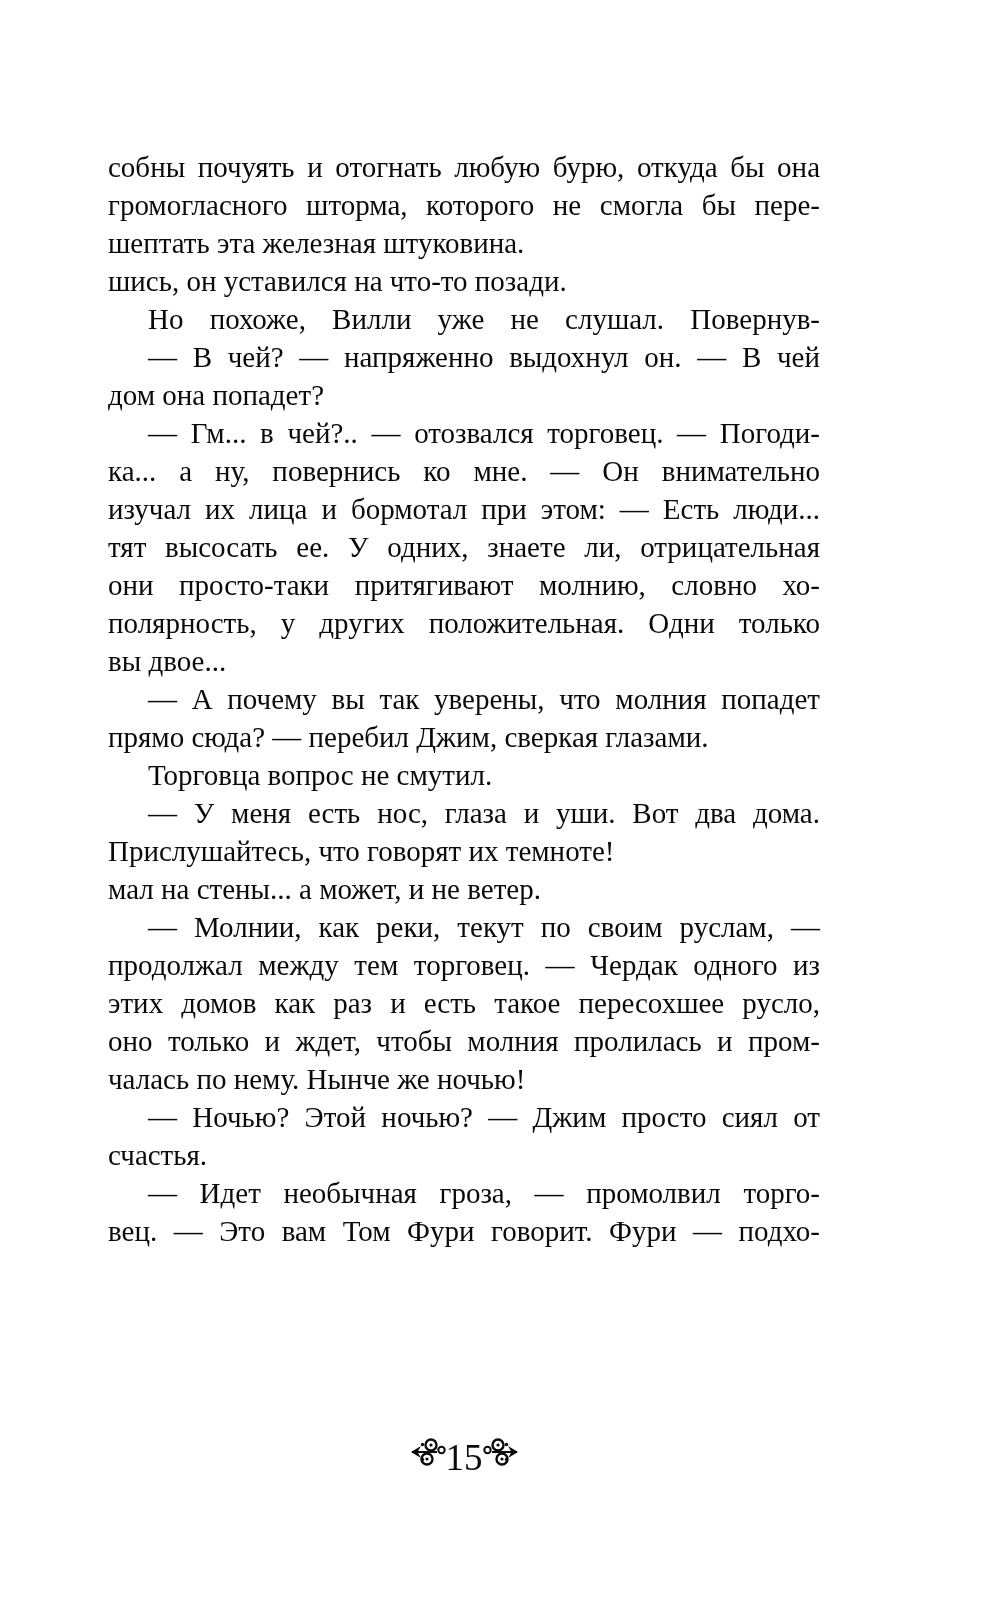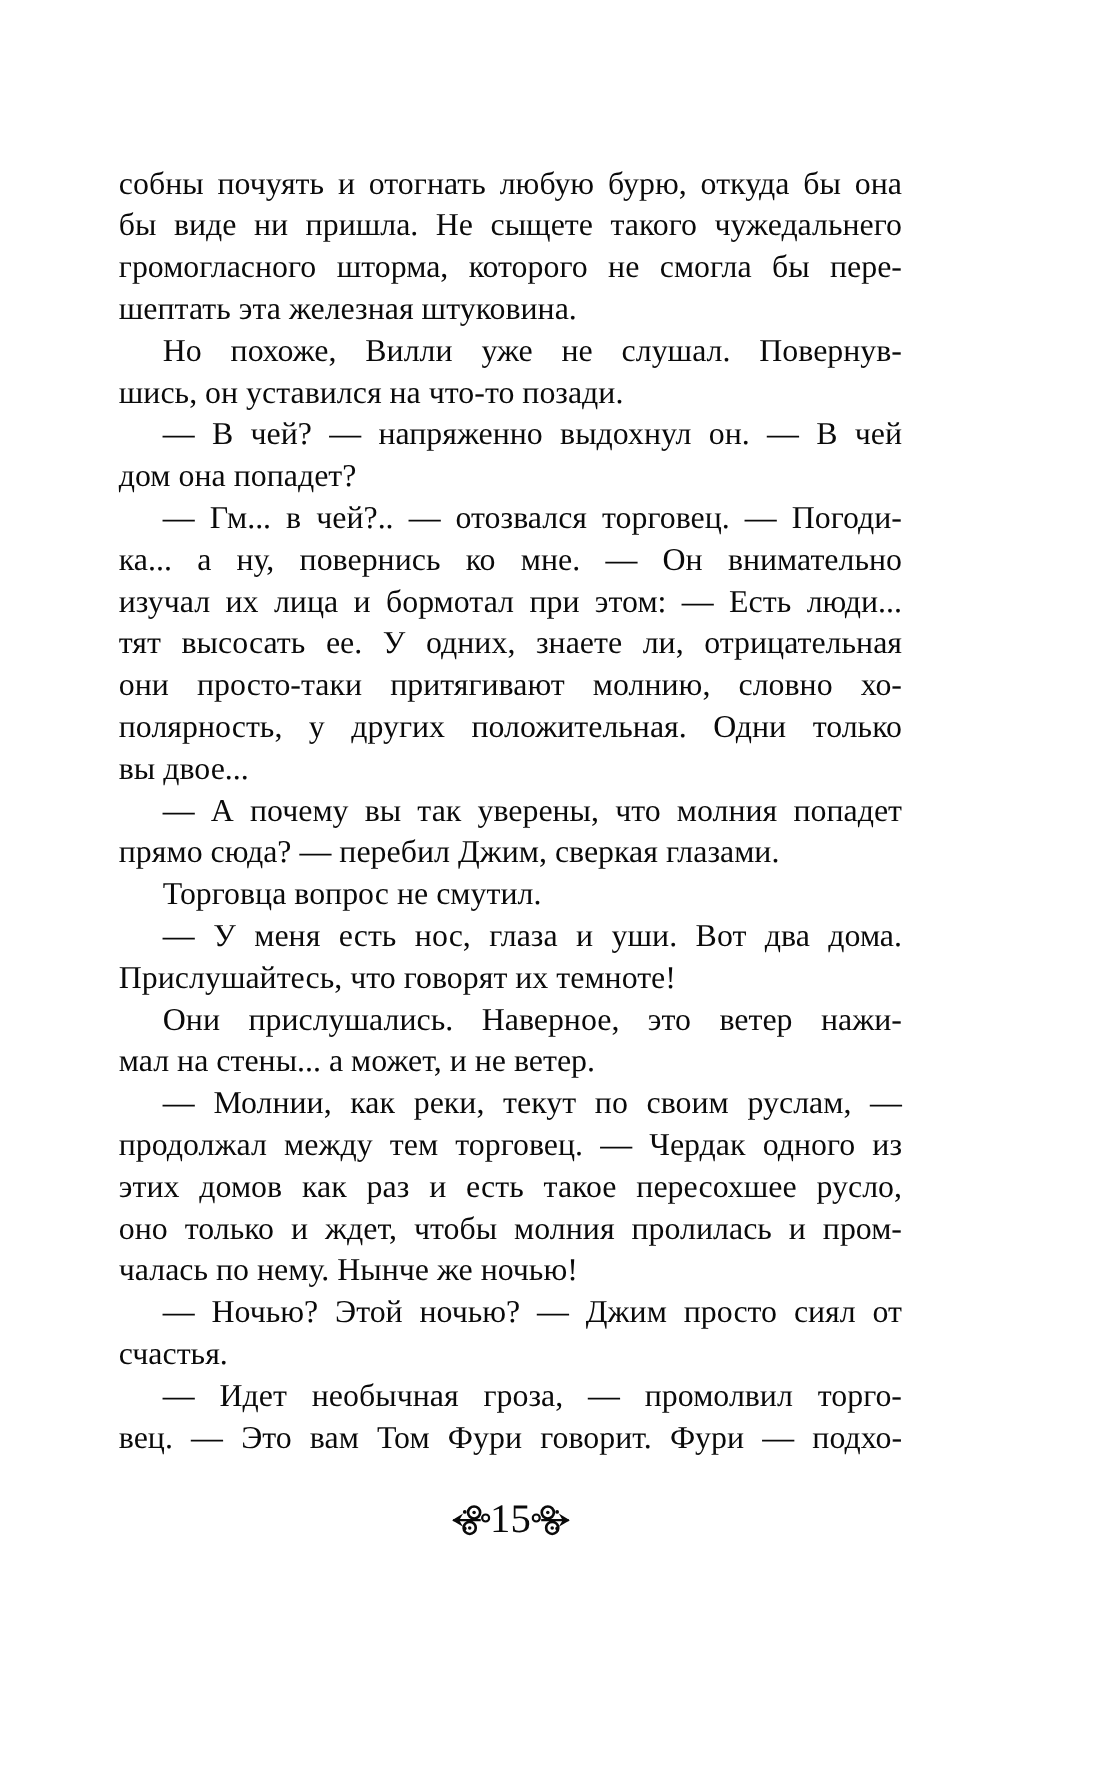--- a/index.html
+++ b/index.html
@@ -32,26 +32,26 @@
   .line.j {
     text-align: justify;
     text-align-last: justify;
   }
   .line.ind {
     text-indent: 40px;
   }
   .folio {
     position: absolute;
     left: 108px;
-    top: 1360px;
+    top: 1436px;
     width: 712px;
     height: 44px;
     display: flex;
     justify-content: center;
-    align-items: center;
+    align-items: flex-start;
   }
   .folio-num {
     font-size: 37px;
     line-height: 44px;
     color: #0a0a0a;
   }
   .fleuron {
     display: inline-block;
     width: 36px;
     height: 32px;
@@ -59,40 +59,38 @@
   .fleuron svg { display: block; }
   .fleuron.mirrored svg { transform: scaleX(-1); }
 </style>
 </head>
 <body>
 
 <div class="page">
 
   <div class="text-block" id="text-block">
       <div class="line j">собны почуять и отогнать любую бурю, откуда бы она</div>
-      <div class="line j">бы виде ни пришла. Не сыщете такого чужедальнего</div>
       <div class="line j">громогласного шторма, которого не смогла бы пере-</div>
       <div class="line">шептать эта железная штуковина.</div>
+      <div class="line">шись, он уставился на что-то позади.</div>
       <div class="line j ind">Но похоже, Вилли уже не слушал. Повернув-</div>
-      <div class="line">шись, он уставился на что-то позади.</div>
       <div class="line j ind">— В чей? — напряженно выдохнул он. — В чей</div>
       <div class="line">дом она попадет?</div>
       <div class="line j ind">— Гм... в чей?.. — отозвался торговец. — Погоди-</div>
       <div class="line j">ка... а ну, повернись ко мне. — Он внимательно</div>
       <div class="line j">изучал их лица и бормотал при этом: — Есть люди...</div>
       <div class="line j">тят высосать ее. У одних, знаете ли, отрицательная</div>
       <div class="line j">они просто-таки притягивают молнию, словно хо-</div>
       <div class="line j">полярность, у других положительная. Одни только</div>
       <div class="line">вы двое...</div>
       <div class="line j ind">— А почему вы так уверены, что молния попадет</div>
       <div class="line">прямо сюда? — перебил Джим, сверкая глазами.</div>
       <div class="line ind">Торговца вопрос не смутил.</div>
       <div class="line j ind">— У меня есть нос, глаза и уши. Вот два дома.</div>
       <div class="line">Прислушайтесь, что говорят их темноте!</div>
-      <div class="line j ind">Они прислушались. Наверное, это ветер нажи-</div>
       <div class="line">мал на стены... а может, и не ветер.</div>
       <div class="line j ind">— Молнии, как реки, текут по своим руслам, —</div>
       <div class="line j">продолжал между тем торговец. — Чердак одного из</div>
       <div class="line j">этих домов как раз и есть такое пересохшее русло,</div>
       <div class="line j">оно только и ждет, чтобы молния пролилась и пром-</div>
       <div class="line">чалась по нему. Нынче же ночью!</div>
       <div class="line j ind">— Ночью? Этой ночью? — Джим просто сиял от</div>
       <div class="line">счастья.</div>
       <div class="line j ind">— Идет необычная гроза, — промолвил торго-</div>
       <div class="line j">вец. — Это вам Том Фури говорит. Фури — подхо-</div>

